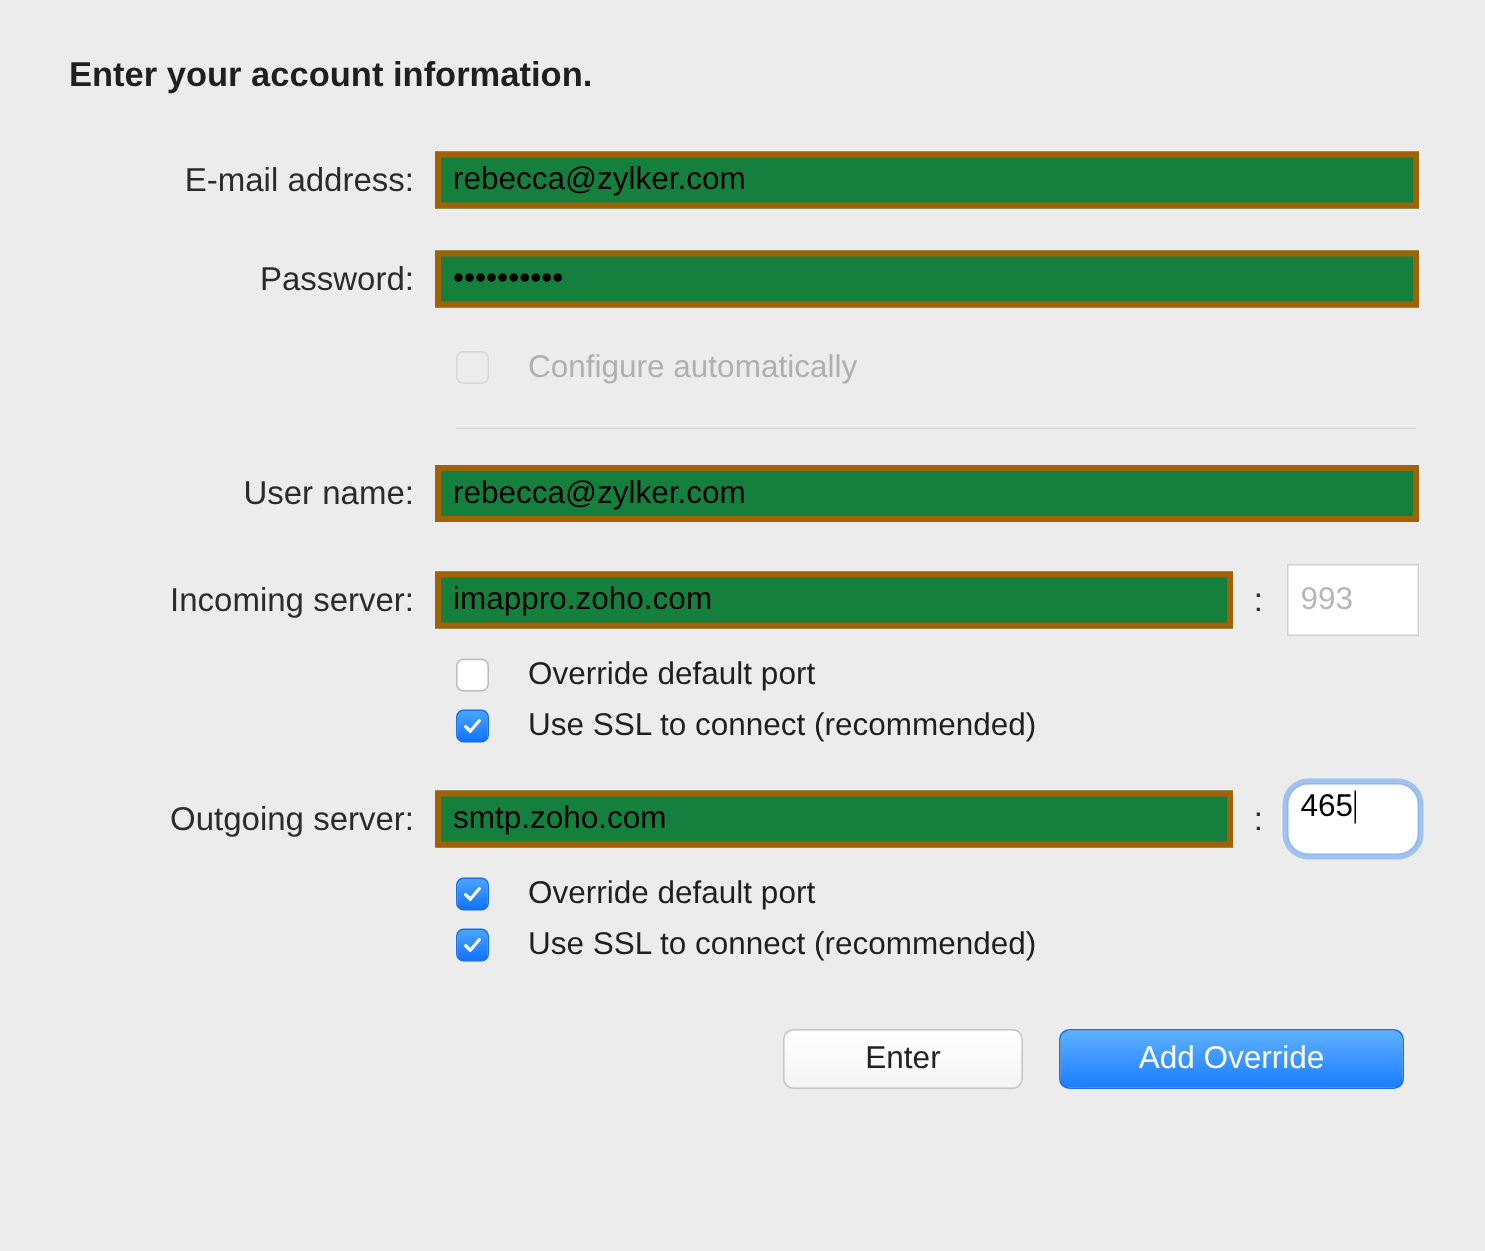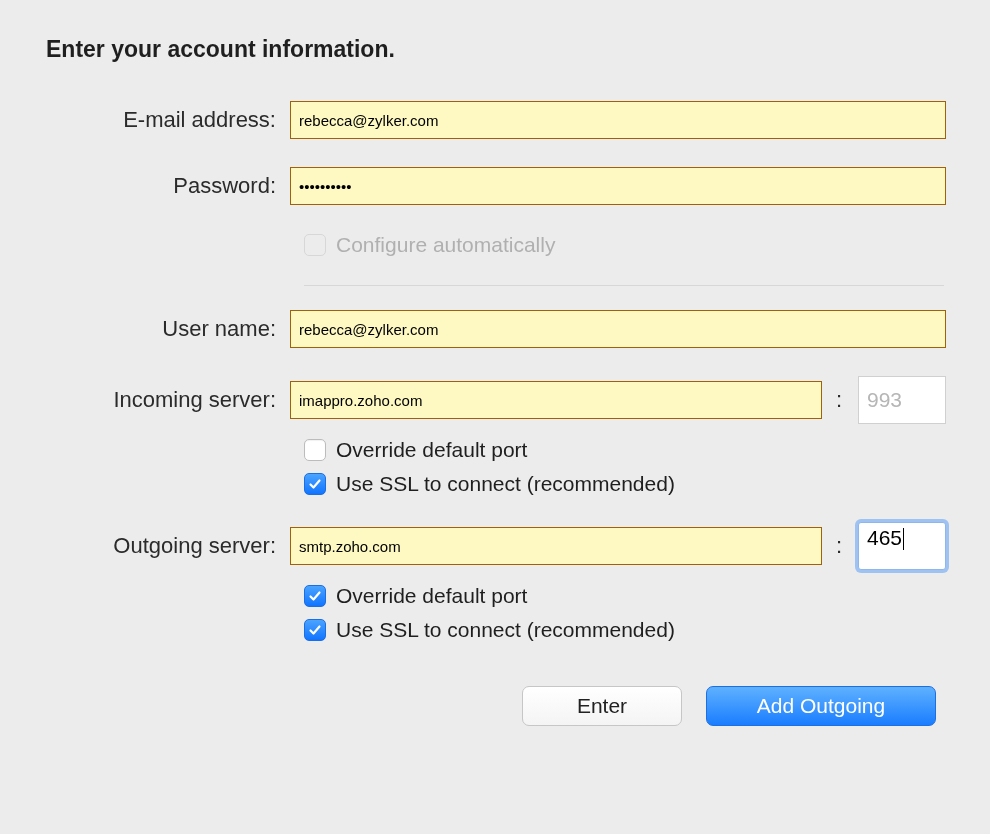--- a/index.html
+++ b/index.html
@@ -40,44 +40,44 @@
   }
   .field-col {
     flex: 1;
     display: flex;
     align-items: center;
     gap: 10px;
   }
   input.text {
     flex: 1;
     height: 38px;
-    font-size: 15px;
+    font-size: 21px;
     padding: 3px 8px;
-    border: 1px solid #a16207;
+    border: 4px solid #a16207;
     border-radius: 0px;
-    background: #fef9c3;
+    background: #15803d;
     box-sizing: border-box;
   }
   input.text::placeholder { color: #a7a7a7; }
 
   .port {
     width: 88px;
     flex: 0 0 88px;
     height: 48px;
     font-size: 21px;
     padding: 3px 8px;
     border: 1px solid #d0d0d0;
     background: #ffffff;
     box-sizing: border-box;
   }
   .port.readonly { color: #b6b6b6; }
   .port.focused {
     border: 1px solid #8fb7ec;
     box-shadow: 0 0 0 3px rgba(94,160,246,0.55);
-    border-radius: 3px;
+    border-radius: 14px;
     color: #000;
   }
   .port.focused .caret {
     display: inline-block;
     width: 1px;
     height: 22px;
     background: #000;
     vertical-align: middle;
     margin-left: 1px;
   }
@@ -85,21 +85,21 @@
     font-size: 22px;
     color: #2b2b2b;
     padding: 0 6px 0 4px;
   }
 
   .check-row {
     display: flex;
     align-items: center;
     margin-bottom: 10px;
   }
-  .check-indent { margin-left: 260px; }
+  .check-indent { margin-left: 260px; gap: 16px; }
 
   .cb {
     width: 22px; height: 22px;
     border-radius: 5px;
     margin-right: 10px;
     display: inline-flex;
     align-items: center;
     justify-content: center;
     box-sizing: border-box;
     flex: 0 0 22px;
@@ -267,16 +267,16 @@
     <span class="cb checked">
       <svg viewBox="0 0 14 14">
           <path d="M2.5 7.5 L5.5 10.5 L11.5 3.5" stroke="#fff" stroke-width="2.2" fill="none" stroke-linecap="round" stroke-linejoin="round"></path>
         </svg>
     </span>
     <span class="chk-label">Use SSL to connect (recommended)</span>
   </div>
 
   <div class="button-row">
     <div class="btn default">Enter</div>
-    <div class="btn primary">Add Outgoing</div>
+    <div class="btn primary">Add Override</div>
   </div>
 
 </div>
 
 </body></html>

